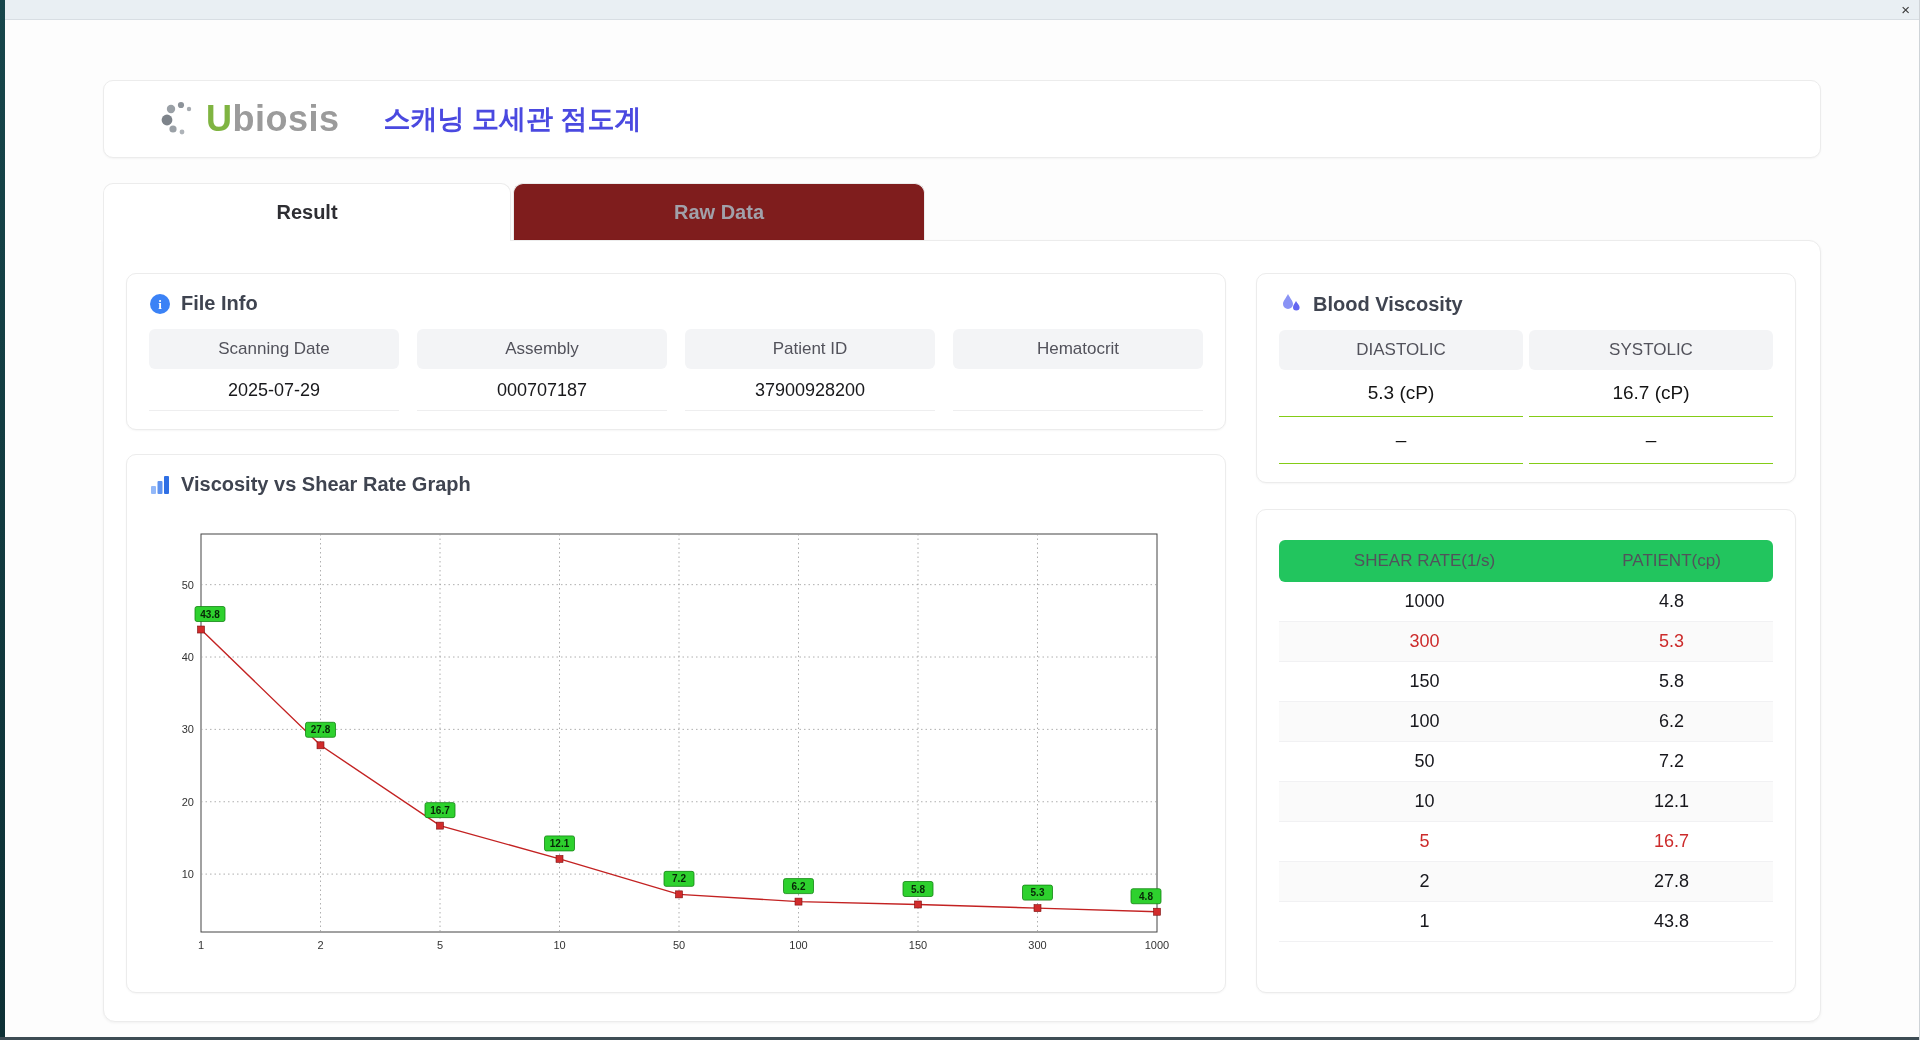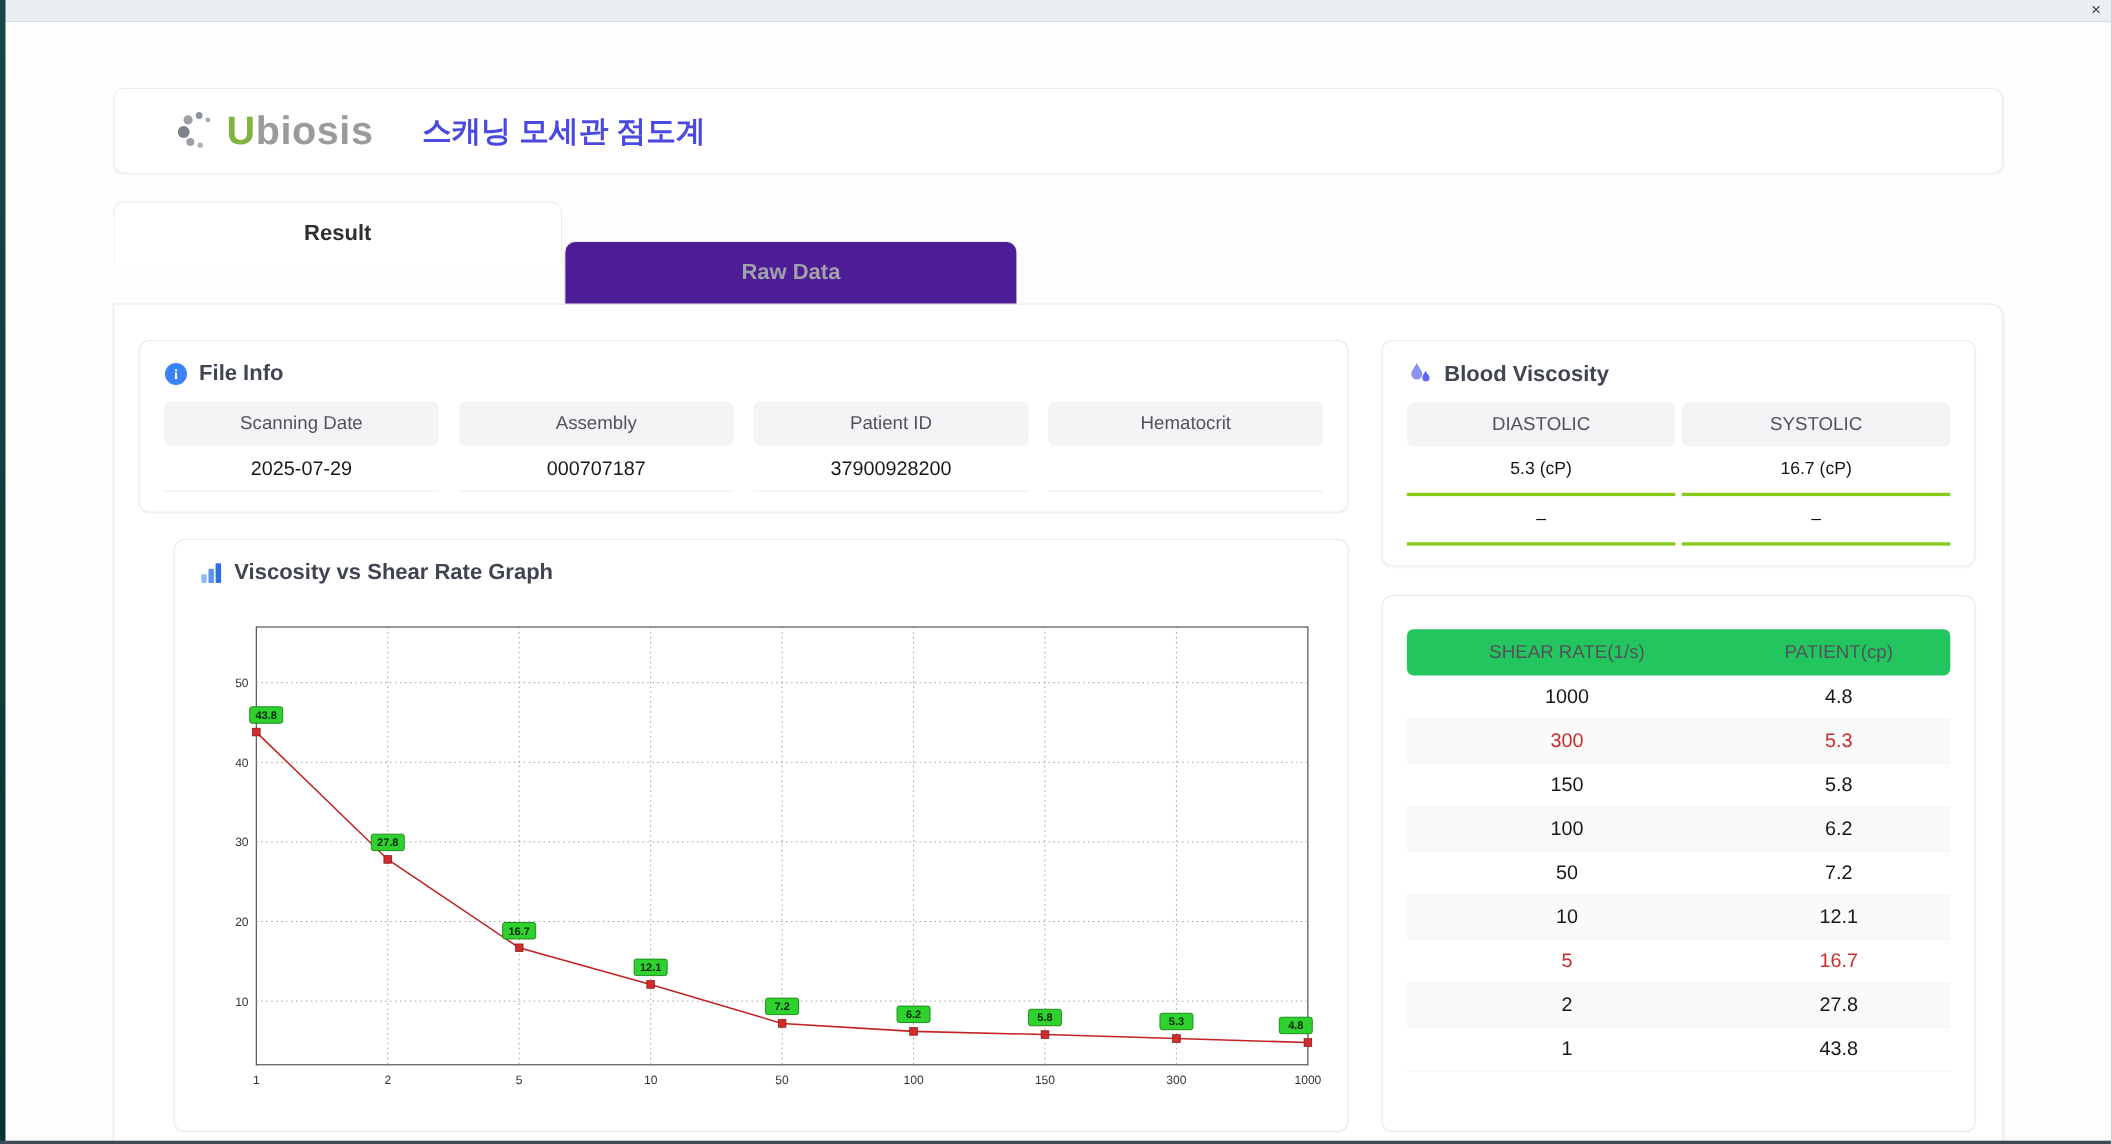--- a/index.html
+++ b/index.html
@@ -23,49 +23,49 @@
   .logo{display:flex;align-items:center;gap:4px;}
   .logo-text{font-size:36px;font-weight:600;letter-spacing:.5px;}
   .logo-u{color:#7fb441;}
   .logo-rest{color:#9b9b9b;}
   .app-title{margin-left:44px;font-size:27px;font-weight:700;color:#4a49e0;}
 
   .tabs{display:flex;margin-top:25px;gap:2px;}
   .tab{height:58px;display:flex;align-items:center;justify-content:center;
     border:1px solid #ececec;border-bottom:none;border-radius:10px 10px 0 0;font-size:20px;cursor:pointer;}
   .tab-active{width:408px;background:#fff;color:#2e2e33;font-weight:700;position:relative;z-index:2;}
-  .tab-inactive{width:412px;background:#4c1d95;color:#a1a1aa;font-weight:600;margin-top:36px;}
+  .tab-inactive{width:412px;background:#7f1d1d;color:#a1a1aa;font-weight:600;}
 
   .main-card{position:relative;z-index:1;margin-top:-1px;height:782px;background:#fff;
     border:1px solid #ececec;border-radius:0 12px 12px 12px;box-shadow:0 1px 3px rgba(0,0,0,.05);
     padding:32px 24px 28px 22px;display:flex;gap:30px;}
 
   .col-left{width:1100px;display:flex;flex-direction:column;gap:24px;}
   .col-right{flex:1;display:flex;flex-direction:column;gap:26px;}
 
   .panel{background:#fff;border:1px solid #ececec;border-radius:10px;
     box-shadow:0 1px 2px rgba(0,0,0,.04);padding:18px 22px;}
   .card-title{display:flex;align-items:center;gap:10px;font-size:20px;font-weight:700;color:#3f4450;}
 
   
   .fi-fields{display:flex;gap:18px;margin-top:14px;}
   .fi-field{flex:1;}
   .fi-head{background:#f3f4f6;border-radius:6px;text-align:center;padding:10px 0;font-size:17px;color:#52525b;}
   .fi-val{text-align:center;padding:11px 0 9px;font-size:18px;color:#18181b;border-bottom:1px solid #eeeeef;min-height:42px;}
 
   
-  .graph-panel{height:556px;margin-left:32px;}
+  .graph-panel{height:556px;}
   .chart-wrap{margin:14px 0 0 8px;}
 
   
   .bv-row{display:grid;grid-template-columns:1fr 1fr;column-gap:6px;margin-top:0;}
   .bv-grid{margin-top:14px;}
   .bv-gap{margin-top:4px;}
   .bv-head{background:#f3f4f6;border-radius:6px;text-align:center;padding:10px 0;font-size:17px;color:#52525b;}
-  .bv-val{text-align:center;padding:12px 0;font-size:16px;color:#141414;border-bottom:3px solid #84cc16;}
+  .bv-val{text-align:center;padding:12px 0;font-size:19px;color:#141414;border-bottom:1px solid #84cc16;}
 
   
   .shear-panel{flex:1;}
   table.shear{width:100%;border-collapse:collapse;margin-top:12px;}
   table.shear th{background:#22c55e;font-size:17px;color:#52525b;font-weight:500;padding:11px 0;text-align:center;}
   table.shear th:first-child{border-radius:6px 0 0 6px;}
   table.shear th:last-child{border-radius:0 6px 6px 0;}
   table.shear td{text-align:center;font-size:18px;padding:9px 0;color:#17171c;border-bottom:1px solid #f1f1f3;}
   table.shear tbody tr:nth-child(even) td{background:#fafafa;}
   table.shear tr.hl td{color:#cc2b2b;}

